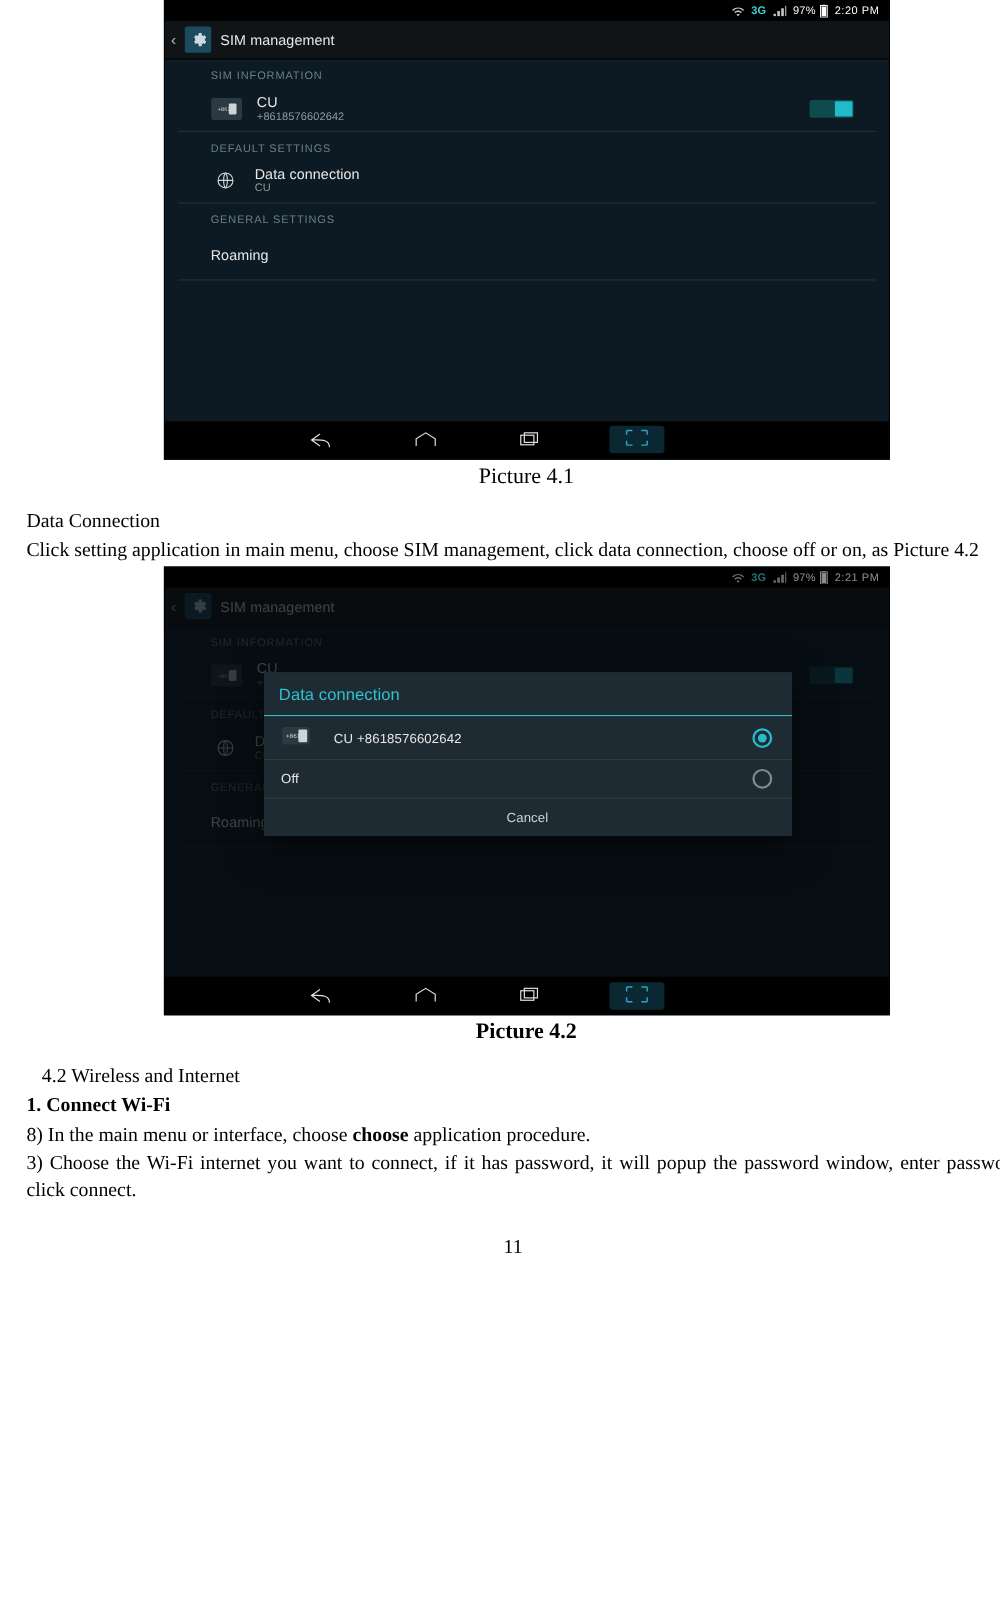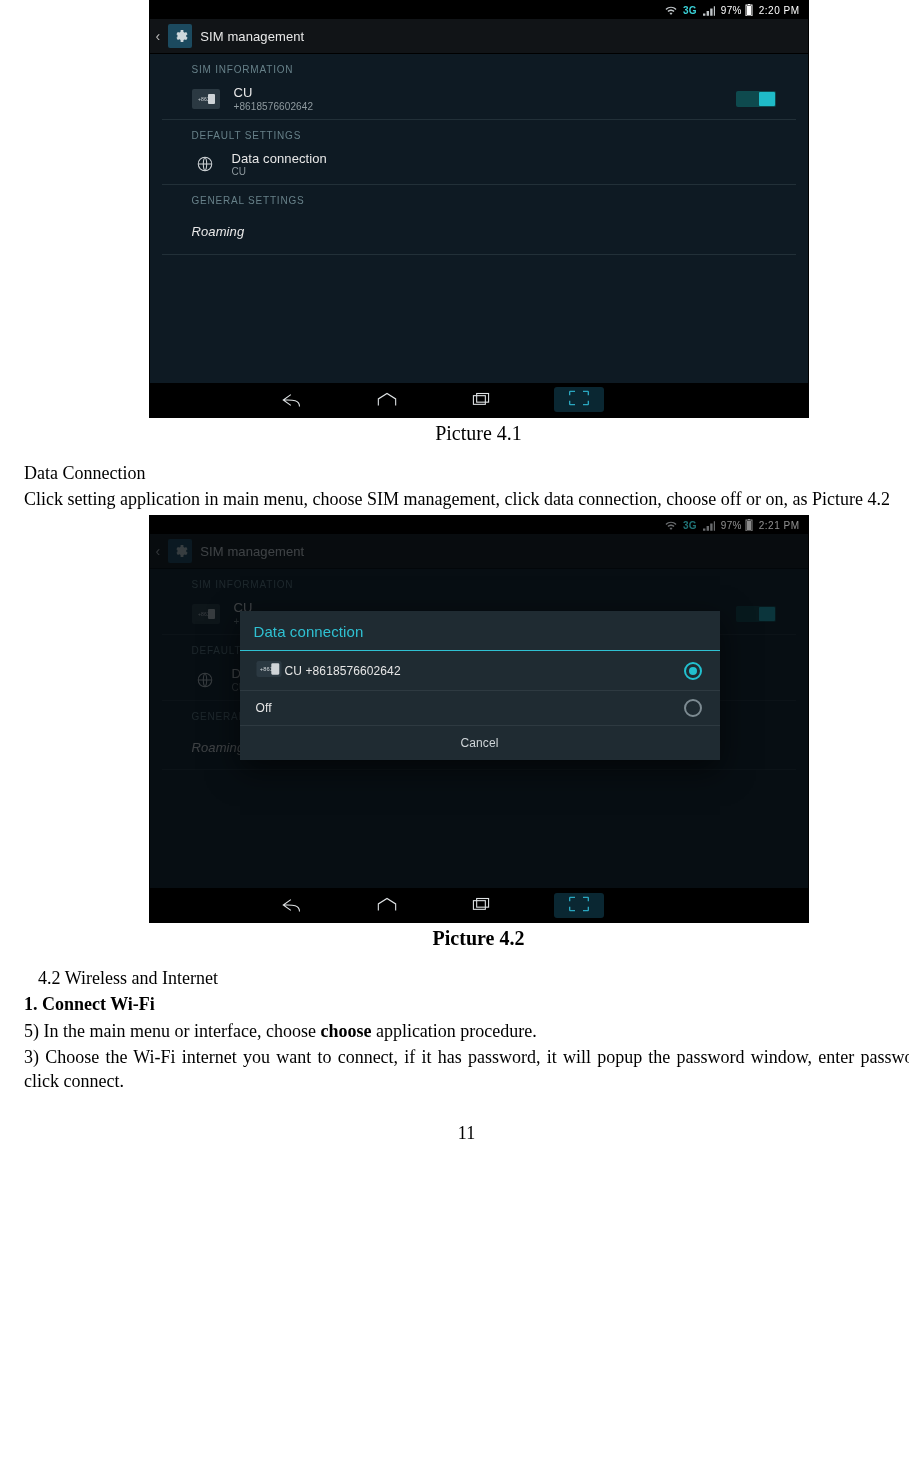--- a/index.html
+++ b/index.html
@@ -99,21 +99,21 @@
   .toggle {
     position:absolute; right:20px; top:50%; transform:translateY(-50%);
     width:40px; height:16px; background:#0e4a4e;
     border-radius:2px;
   }
   .toggle::after {
     content:"";
     position:absolute; right:1px; top:1px;
     width:16px; height:14px; background:#1fbbc8; border-radius:1px;
   }
-  .roaming-row .main { padding:8px 0;font-style:italic; }
+  .roaming-row .main { padding:8px 0; }
 
   .navbar {
     height: 34px;
     background: #000;
     display:flex;
     align-items:center;
   }
   .navbar .spacer-left { width:130px; }
   .navbar .btns { display:flex; gap:68px; align-items:center; }
   .navbar .nbtn { color:#dfe3e5; display:inline-flex; }
@@ -141,21 +141,21 @@
     padding:12px 14px 10px 14px;
     font-size:15px;
     border-bottom:1px solid #2fc1d2;
   }
   .dlg-opt {
     display:flex; align-items:center;
     padding:10px 16px;
     border-bottom:1px solid #2e3a41;
     position:relative;
   }
-  .dlg-opt .labels { margin-left:3px; }
+  .dlg-opt .labels { margin-left:22px; }
   .radio {
     position:absolute; right:18px; top:50%; transform:translateY(-50%);
     width:14px; height:14px; border-radius:50%;
     border:2px solid #7d8b92;
   }
   .radio.on { border-color:#22c0cf; }
   .radio.on::after {
     content:""; position:absolute; inset:3px; border-radius:50%;
     background:#22c0cf;
   }
@@ -425,18 +425,18 @@
           </svg>
       </span>
     </div>
   </div>
 
   <div class="caption bold">Picture 4.2</div>
 
   <div class="body-text indent">4.2 Wireless and Internet</div>
   <div class="body-text bold">1. Connect Wi-Fi</div>
   <div class="body-text">
-    <span>5) In the main menu or interface, choose </span><span class="bold">choose</span><span> application procedure.</span>
+    <span>8) In the main menu or interface, choose </span><span class="bold">choose</span><span> application procedure.</span>
   </div>
   <div class="body-text justify">3)   Choose the Wi-Fi internet you want to connect, if it has password, it will popup the password window, enter password, click connect.</div>
 
   <div class="page-num">11</div>
 </div>
 
 </body></html>

